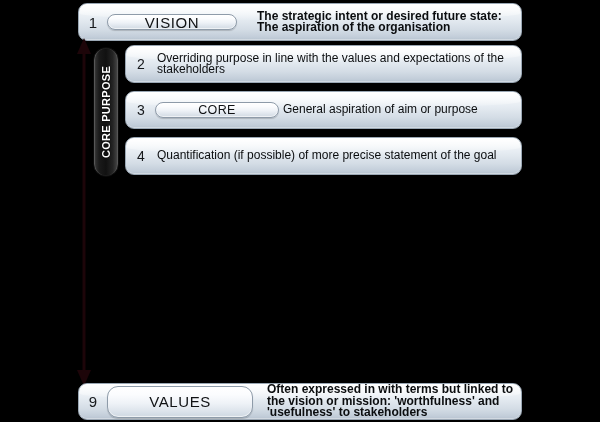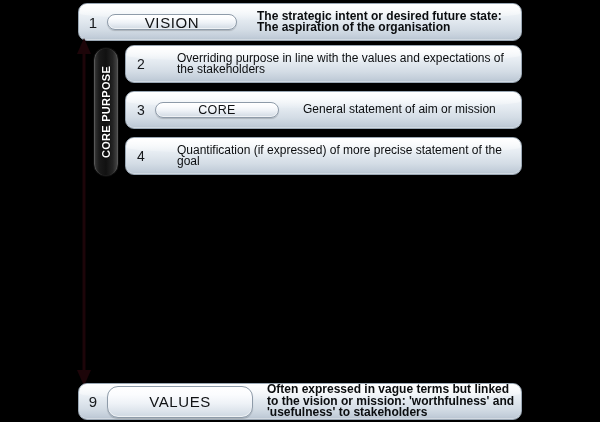--- a/index.html
+++ b/index.html
@@ -129,21 +129,21 @@
   #row-goal .pill,
   #row-objective .pill { width: 124px; margin-left: 2px; }
   #row-mission .pill-label,
   #row-goal .pill-label,
   #row-objective .pill-label { font-size: 12.5px; letter-spacing: 0.4px; }
   #row-mission .bar-num,
   #row-goal .bar-num,
   #row-objective .bar-num { width: 24px; margin-left: 3px; font-size: 14px; }
   #row-mission .desc,
   #row-goal .desc,
-  #row-objective .desc { margin-left: 24px; }
+  #row-objective .desc { margin-left: 4px; }
 
   #row-values {
     left: 78px; top: 383px; width: 444px; height: 37px;
   }
   #row-values .bar-num { width: 24px; margin-left: 2px; }
   #row-values .pill { width: 146px; margin-left: 2px; height: 32px; }
   #row-values .desc { margin-left: 14px; }
 
   
   #core-purpose {
@@ -216,29 +216,29 @@
   <div class="bar" id="row-mission">
     <div class="bar-num">2</div>
     <div class="desc">Overriding purpose in line with the values and expectations of the stakeholders</div>
   </div>
 
   <div class="bar" id="row-goal">
     <div class="bar-num">3</div>
     <div class="pill">
       <span class="pill-label">CORE</span>
     </div>
-    <div class="desc">General statement of aim or mission</div>
+    <div class="desc">General aspiration of aim or purpose</div>
   </div>
 
   <div class="bar" id="row-objective">
     <div class="bar-num">4</div>
-    <div class="desc">Quantification (if expressed) of more precise statement of the goal</div>
+    <div class="desc">Quantification (if possible) of more precise statement of the goal</div>
   </div>
 
   <div class="bar" id="row-values">
     <div class="bar-num">9</div>
     <div class="pill">
       <span class="pill-label">VALUES</span>
     </div>
-    <div class="desc bold">Often expressed in vague terms but linked to the vision or mission: 'worthfulness' and 'usefulness' to stakeholders</div>
+    <div class="desc bold">Often expressed in with terms but linked to the vision or mission: 'worthfulness' and 'usefulness' to stakeholders</div>
   </div>
 
 </div>
 
 </body></html>

